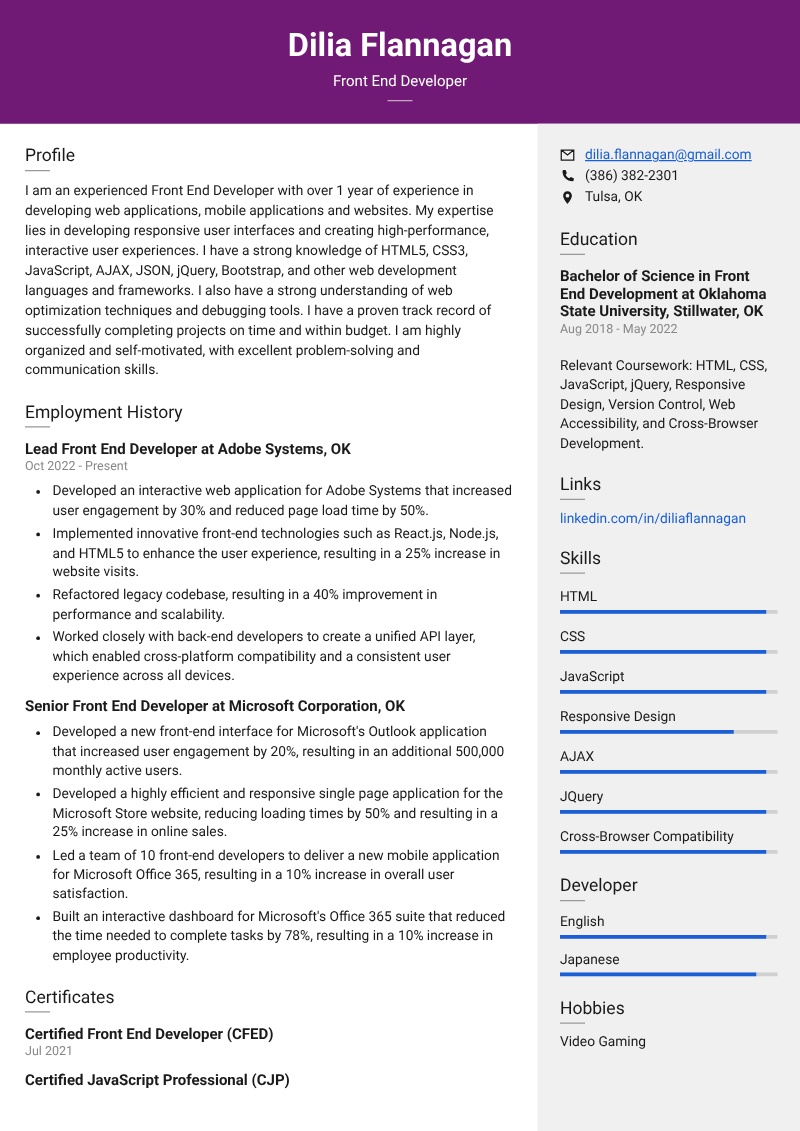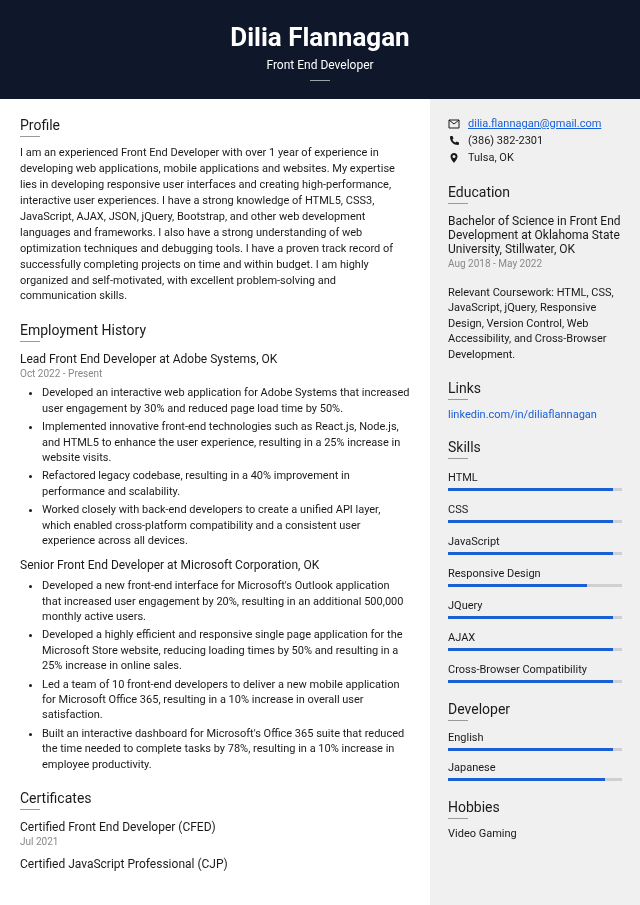--- a/index.html
+++ b/index.html
@@ -1,28 +1,28 @@
 <!DOCTYPE html>
 <html><head>
 <meta charset="utf-8">
 <style>
 *{box-sizing:border-box;margin:0;padding:0}
 body{font-family:-apple-system,BlinkMacSystemFont,"Segoe UI",Roboto,sans-serif;font-size:11px;color:#1a1a1a;width:640px;background:#fff}
-.header{background:#0f172a;color:#fff;text-align:center;padding:22px 0 18px}
+.header{background:#701a75;color:#fff;text-align:center;padding:22px 0 18px}
 .header h1{font-size:26px;font-weight:700;margin-bottom:6px}
 .header .sub{font-size:12px}
 .header .sub::after{content:"";display:block;width:20px;height:1px;background:rgba(255,255,255,.6);margin:8px auto 0}
 .body{display:flex}
 .main{flex:1;padding:18px 20px}
 .side{width:210px;background:#f0f0f0;padding:18px 18px}
 h2{font-size:14px;font-weight:400;margin-bottom:3px}
 h2::after{content:"";display:block;width:20px;height:1px;background:#999;margin-top:3px}
 .sec{margin-bottom:18px}
 .profile p{line-height:1.45;margin-top:8px}
-h3{font-size:12px;font-weight:400;margin-top:10px}
+h3{font-size:12px;font-weight:700;margin-top:10px}
 .date{color:#888;font-size:10px;margin-top:2px}
 ul{list-style:disc;padding-left:22px;margin-top:6px}
 li{line-height:1.4;margin-bottom:3px}
 .contact{margin-bottom:20px}
 .contact .row{display:flex;align-items:flex-end;gap:8px;margin-bottom:4px;font-size:11px}
 .contact a{color:#1a5fd6;text-decoration:underline}
 .ico{width:12px;height:12px;flex-shrink:0;fill:#1a1a1a}
 .edu-desc{line-height:1.4;margin-top:16px}
 .link{color:#1a5fd6;font-size:11px}
 .skill{margin-top:12px}
@@ -140,27 +140,27 @@
               <div class="fill" style="width: 95%;"></div>
             </div>
           </div>
           <div class="skill">
             <div class="name">Responsive Design</div>
             <div class="bar">
               <div class="fill" style="width: 80%;"></div>
             </div>
           </div>
           <div class="skill">
-            <div class="name">JQuery</div>
+            <div class="name">AJAX</div>
             <div class="bar">
               <div class="fill" style="width: 95%;"></div>
             </div>
           </div>
           <div class="skill">
-            <div class="name">AJAX</div>
+            <div class="name">JQuery</div>
             <div class="bar">
               <div class="fill" style="width: 95%;"></div>
             </div>
           </div>
           <div class="skill">
             <div class="name">Cross-Browser Compatibility</div>
             <div class="bar">
               <div class="fill" style="width: 95%;"></div>
             </div>
           </div>

